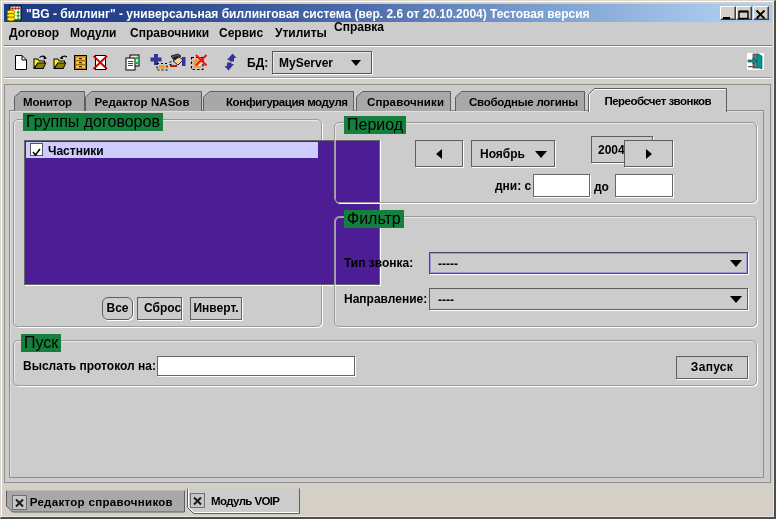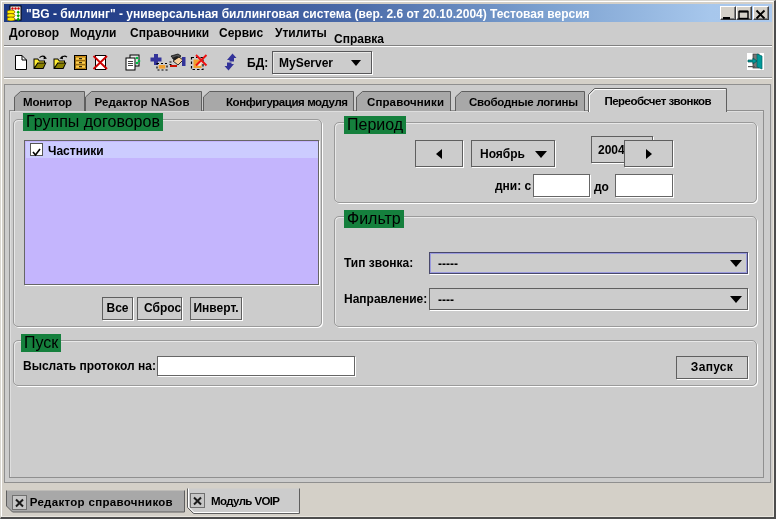--- a/index.html
+++ b/index.html
@@ -43,21 +43,21 @@
 
 #panel { left:4px; top:84px; width:768px; height:399px; background:#cccccc; }
 #panelborder { left:4px; top:84px; width:767px; height:399px; border:1px solid #8f8f8f; }
 #innerborder { left:9px; top:110px; width:755px; height:368px; border:1px solid #8f8f8f; box-shadow:inset 1px 1px 0 #dedede; }
 
 
 .gbox { border:1px solid #9a9a9a; border-radius:5px; box-shadow:1px 1px 0 #ffffff, inset 1px 1px 0 rgba(255,255,255,0.55); }
 .gtitle { font-size:16px; font-weight:normal; background:#15803d; padding:0 3px; white-space:nowrap; }
 
 
-#list { left:24px; top:140px; width:295px; height:145px; background:#c4b5fd;
+#list { left:24px; top:140px; width:356px; height:145px; background:#4c1d95;
   border:1px solid #666666; box-shadow:1px 1px 0 #fff; }
 #listrow { left:1px; top:1px; width:292px; height:16px; background:#ccccff; }
 #cb { left:4px; top:1px; width:13px; height:13px; background:#fff; border:1px solid #555; }
 #listrow .txt { left:22px; top:2px; font-size:12px; font-weight:bold; }
 
 
 .mbtn { background:#cccccc; border:1px solid #5f5f5f; box-shadow:1px 1px 0 #ffffff;
   font-weight:bold; font-size:12px; color:#000; text-align:center; font-family:"Liberation Sans",sans-serif; }
 
 
@@ -105,21 +105,21 @@
       </svg>
   </div>
 </div>
 
 <div id="menubar" class="abs"></div>
 <div class="mitem abs" style="left:9px; top:26px;">Договор</div>
 <div class="mitem abs" style="left:70px; top:26px;">Модули</div>
 <div class="mitem abs" style="left:130px; top:26px;">Справочники</div>
 <div class="mitem abs" style="left:219px; top:26px;">Сервис</div>
 <div class="mitem abs" style="left:275px; top:26px;">Утилиты</div>
-<div class="mitem abs" style="left:334px; top:32px;">Справка</div>
+<div class="mitem abs" style="left:334px; top:20px;">Справка</div>
 <div id="menusep" class="abs"></div>
 
 <div id="toolbar" class="abs"></div>
 <svg class="abs" style="left:13px;top:54px" width="16" height="17">
   <path d="M2.5 1.5 H9 L13.5 6 V15.5 H2.5 Z" fill="#fff" stroke="#000"></path>
   <path d="M9 1.5 V6 H13.5" fill="none" stroke="#000"></path>
 </svg>
 <svg class="abs" style="left:32px;top:54px" width="17" height="17">
   <path d="M1.5 15 V4.5 H6 L7.5 6.5 H13 V8.5 H14.5 L11.5 15 Z" fill="#000"></path>
   <path d="M2.5 12.5 V5.5 H5.6 L7.1 7.5 H12 V8.5 H5.5 L2.8 12.5 Z" fill="#ffee33"></path>
@@ -221,21 +221,21 @@
 <div class="gbox abs" style="left:13px; top:119px; width:309px; height:208px;"></div>
 <div class="gtitle abs" style="left:23px; top:113px;">Группы договоров</div>
 <div id="list" class="abs">
   <div id="listrow" class="abs">
     <div id="cb" class="abs"><svg width="11" height="11">
           <path d="M2 5 L4.5 8 L9 2" fill="none" stroke="#000" stroke-width="1.6"></path>
         </svg></div>
     <div class="txt abs" style="left:22px">Частники</div>
   </div>
 </div>
-<div class="mbtn abs" style="left:102px; top:297px; width:31px; height:23px; line-height:21px;">Все</div>
+<div class="mbtn abs" style="left:102px; top:297px; width:31px; height:23px; line-height:21px;border-radius:6px;">Все</div>
 <div class="mbtn abs" style="left:137px; top:297px; width:45px; height:23px; line-height:21px;padding-left:6px;">Сброс</div>
 <div class="mbtn abs" style="left:190px; top:297px; width:52px; height:23px; line-height:21px;">Инверт.</div>
 
 <div class="gbox abs" style="left:334px; top:122px; width:423px; height:81px;"></div>
 <div class="gtitle abs" style="left:344px; top:116px;">Период</div>
 <div class="mbtn abs" style="left:415px; top:140px; width:48px; height:27px;">
   <svg width="10" height="10" style="margin-top:8px">
       <path d="M8 0 L2 5 L8 10 Z" fill="#000"></path>
     </svg>
 </div>

